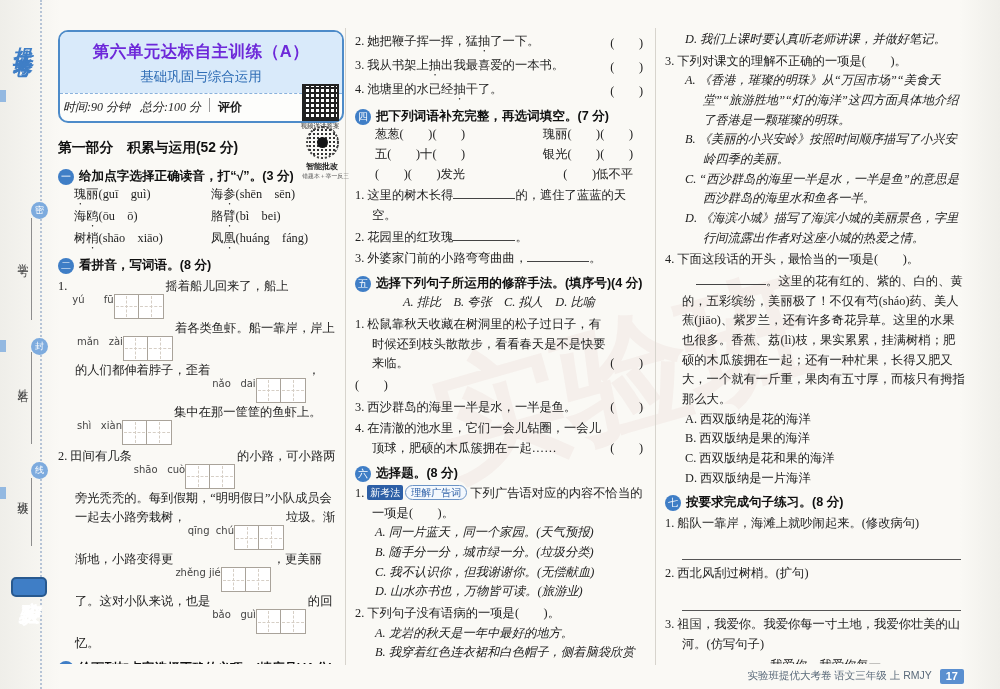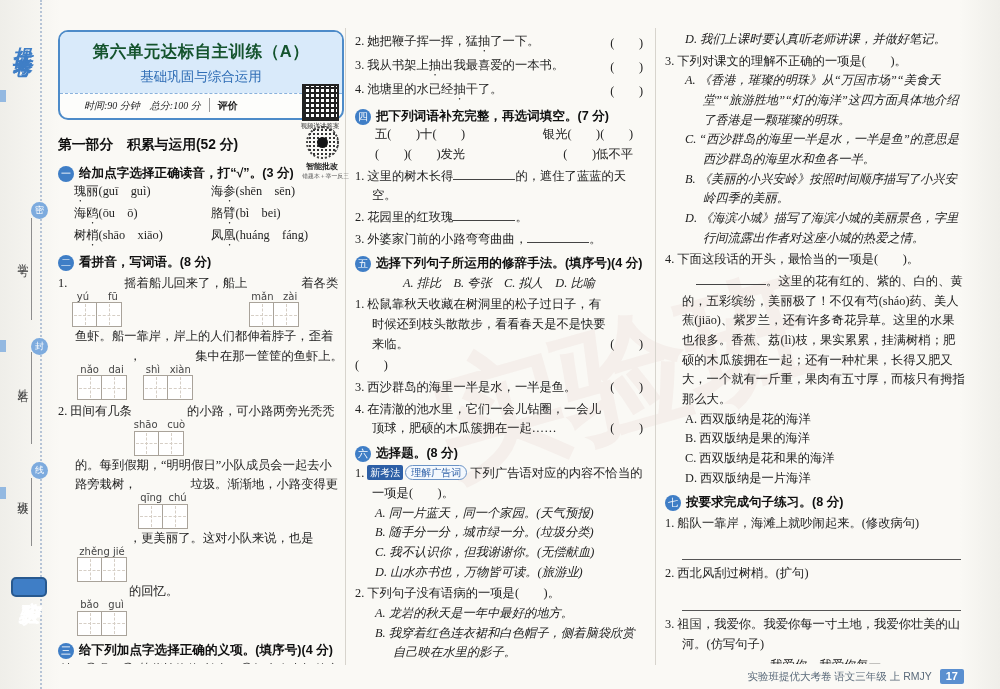--- a/index.html
+++ b/index.html
@@ -20,23 +20,23 @@
 
   
   .col{position:absolute;top:30px;max-height:634px;overflow:hidden;font-size:12.3px;line-height:1.6;z-index:1}
   .col1{left:58px;width:286px}
   .col2{left:355px;width:288px}
   .col3{left:665px;width:300px}
 
   
   .hbox{border:2px solid #4d8bc9;border-radius:10px;overflow:hidden;background:#fdfdfb;margin-bottom:8px;position:relative}
   .hbox-top{background:#d9eafa;padding:6px 4px 5px;text-align:center}
-  .hbox-title{font-family:"Liberation Sans",sans-serif;font-weight:700;font-size:16.5px;color:#14532d;letter-spacing:.5px}
+  .hbox-title{font-family:"Liberation Sans",sans-serif;font-weight:700;font-size:16.5px;color:#6d28d9;letter-spacing:.5px}
   .hbox-sub{font-family:"Liberation Sans",sans-serif;font-size:13.5px;color:#2f6db5;margin-top:2px}
-  .hbox-meta{display:flex;align-items:flex-start;border-top:1px dashed #8ab2dd;padding:4px 24px;font-size:10px}
+  .hbox-meta{display:flex;align-items:flex-start;border-top:1px dashed #8ab2dd;padding:4px 3px;font-size:12px}
   .meta-t{font-style:italic}
   .meta-div{width:1px;height:14px;background:#999;margin:0 8px}
   .meta-eval{font-family:"Liberation Sans",sans-serif;font-weight:700}
 
   .qr{position:absolute;left:299px;top:84px;width:42px;text-align:center;z-index:3}
   .qr-grid{width:33px;height:33px;margin:0 auto;border:2px solid #222;background-image:repeating-linear-gradient(0deg,#222 0 2px,transparent 2px 5px),repeating-linear-gradient(90deg,#222 0 2px,#fff 2px 5px)}
   .qr-cap{font-size:7px;color:#333;white-space:nowrap;transform:scale(.92);font-family:"Liberation Sans",sans-serif}
   .ai{position:absolute;left:300px;top:126px;width:44px;text-align:center;z-index:3}
   .ai-circle{width:29px;height:29px;margin:0 auto;border-radius:50%;border:2px dotted #444;background:radial-gradient(#333 1px,transparent 1.3px);background-size:4px 4px;position:relative}
   .ai-circle:after{content:"";position:absolute;inset:9px;background:#151515;border-radius:50%}
@@ -55,35 +55,35 @@
   .def{color:#333;margin:1px 0 1px 0;font-style:italic}
   .opt{margin-left:20px;padding-left:18px;text-indent:-18px;font-style:italic}
   .opt.plain{font-style:normal}
   .optline{text-align:center;font-style:italic;margin:1px 0}
 
   .em-dot{-webkit-text-emphasis:filled dot;text-emphasis:filled dot;-webkit-text-emphasis-position:under;text-emphasis-position:under right}
 
   .pairs{display:grid;grid-template-columns:1fr 1fr;padding-left:16px;column-gap:4px}
   .wrow{display:flex;justify-content:space-between;padding:0 10px 0 20px}
 
-  .pybox{display:inline-flex;flex-direction:column;vertical-align:-13px;margin:0 2px;text-indent:0}
+  .pybox{display:inline-flex;flex-direction:row;vertical-align:-13px;margin:0 2px;text-indent:0}
   .py{font-size:10px;color:#444;font-family:"DejaVu Sans",sans-serif;line-height:1.15;text-align:center;white-space:pre}
   .cells{display:flex}
   .cell{width:25px;height:25px;border:1px solid #a9a39a;background:#fff;position:relative;box-sizing:border-box}
   .cell+.cell{border-left:none}
   .cell:before{content:"";position:absolute;left:1px;right:1px;top:50%;border-top:1px dashed #d6cfc6}
   .cell:after{content:"";position:absolute;top:1px;bottom:1px;left:50%;border-left:1px dashed #d6cfc6}
 
   .blank{display:inline-block;border-bottom:1px solid #444;height:12px;min-width:62px;text-indent:0}.blank.w70{min-width:70px}
   .ansline{border-bottom:1px solid #555;height:20px;margin:6px 4px 4px 17px}
 
   .badge1{display:inline-block;background:#2d5fa6;color:#fff;font-family:"Liberation Sans",sans-serif;font-size:10px;padding:0 3px;border-radius:2px;line-height:15px;text-indent:0;vertical-align:1px}
   .badge2{display:inline-block;border:1px solid #6b93c6;color:#2d5fa6;background:#f3f8fd;font-family:"Liberation Sans",sans-serif;font-size:10px;padding:0 5px;border-radius:8px;line-height:13px;text-indent:0;vertical-align:1px;margin:0 3px 0 2px}
 
-  .footer{position:absolute;right:36px;bottom:5px;display:flex;align-items:center;gap:8px;font-family:"Liberation Sans",sans-serif;font-size:10.5px;color:#5a6a7a;z-index:2}
+  .footer{position:absolute;right:36px;bottom:5px;display:flex;gap:8px;font-family:"Liberation Sans",sans-serif;font-size:10.5px;color:#5a6a7a;z-index:2}
   .pagebox{background:#5a8fd0;color:#fff;padding:0 6px;border-radius:2px;font-size:11px;line-height:15px;font-weight:700}
 </style>
 </head>
 <body>
 
 <div class="page"></div>
 <div class="wm">实验班</div>
 
 <div class="side-dotline"></div>
 <div class="brand-top">提优大考卷</div>
@@ -225,20 +225,24 @@
   <div class="qitem-flex">
     <span class="itext"><span>4.</span> <span>池塘里的水已经</span><span class="em-dot">抽</span><span>干了。</span></span>
     <span class="paren">(　　)</span>
   </div>
 
   <div class="qhead">
     <span class="qicon">四</span>
     <span>把下列词语补充完整，再选词填空。(7 分)</span>
   </div>
   <div class="wrow">
+      <span>葱葱(　　)(　　)</span>
+      <span>瑰丽(　　)(　　)</span>
+    </div>
+  <div class="wrow">
       <span>五(　　)十(　　)</span>
       <span>银光(　　)(　　)</span>
     </div>
   <div class="wrow">
       <span>(　　)(　　)发光</span>
       <span>(　　)低不平</span>
     </div>
   <div class="qitem"><span>1.</span> <span>这里的树木长得</span><span class="blank"></span><span>的，遮住了蓝蓝的天空。</span></div>
   <div class="qitem"><span>2.</span> <span>花园里的红玫瑰</span><span class="blank"></span><span>。</span></div>
   <div class="qitem"><span>3.</span> <span>外婆家门前的小路弯弯曲曲，</span><span class="blank"></span><span>。</span></div>
@@ -279,22 +283,22 @@
   <div class="qitem"><span>2.</span> <span>下列句子没有语病的一项是(　　)。</span></div>
   <div class="opt">A. 龙岩的秋天是一年中最好的地方。</div>
   <div class="opt">B. 我穿着红色连衣裙和白色帽子，侧着脑袋欣赏自己映在水里的影子。</div>
 
 </div>
 
 <div class="col col3">
   <div class="opt" style="margin-top:0">D. 我们上课时要认真听老师讲课，并做好笔记。</div>
   <div class="qitem"><span>3.</span> <span>下列对课文的理解不正确的一项是(　　)。</span></div>
   <div class="opt">A. 《香港，璀璨的明珠》从“万国市场”“美食天堂”“旅游胜地”“灯的海洋”这四方面具体地介绍了香港是一颗璀璨的明珠。</div>
+  <div class="opt">B. 《美丽的小兴安岭》按照时间顺序描写了小兴安岭四季的美丽。</div>
   <div class="opt">C. “西沙群岛的海里一半是水，一半是鱼”的意思是西沙群岛的海里水和鱼各一半。</div>
-  <div class="opt">B. 《美丽的小兴安岭》按照时间顺序描写了小兴安岭四季的美丽。</div>
   <div class="opt">D. 《海滨小城》描写了海滨小城的美丽景色，字里行间流露出作者对这座小城的热爱之情。</div>
   <div class="qitem"><span>4.</span> <span>下面这段话的开头，最恰当的一项是(　　)。</span></div>
   <div class="qitem" style="padding-left:17px;text-indent:14px">
     <span class="blank w70"></span><span>。这里的花有红的、紫的、白的、黄的，五彩缤纷，美丽极了！不仅有芍(sháo)药、美人蕉(jiāo)、紫罗兰，还有许多奇花异草。这里的水果也很多。香蕉、荔(lì)枝，果实累累，挂满树梢；肥硕的木瓜簇拥在一起；还有一种杧果，长得又肥又大，一个就有一斤重，果肉有五寸厚，而核只有拇指那么大。</span>
   </div>
   <div class="opt plain">A. 西双版纳是花的海洋</div>
   <div class="opt plain">B. 西双版纳是果的海洋</div>
   <div class="opt plain">C. 西双版纳是花和果的海洋</div>
   <div class="opt plain">D. 西双版纳是一片海洋</div>
 

